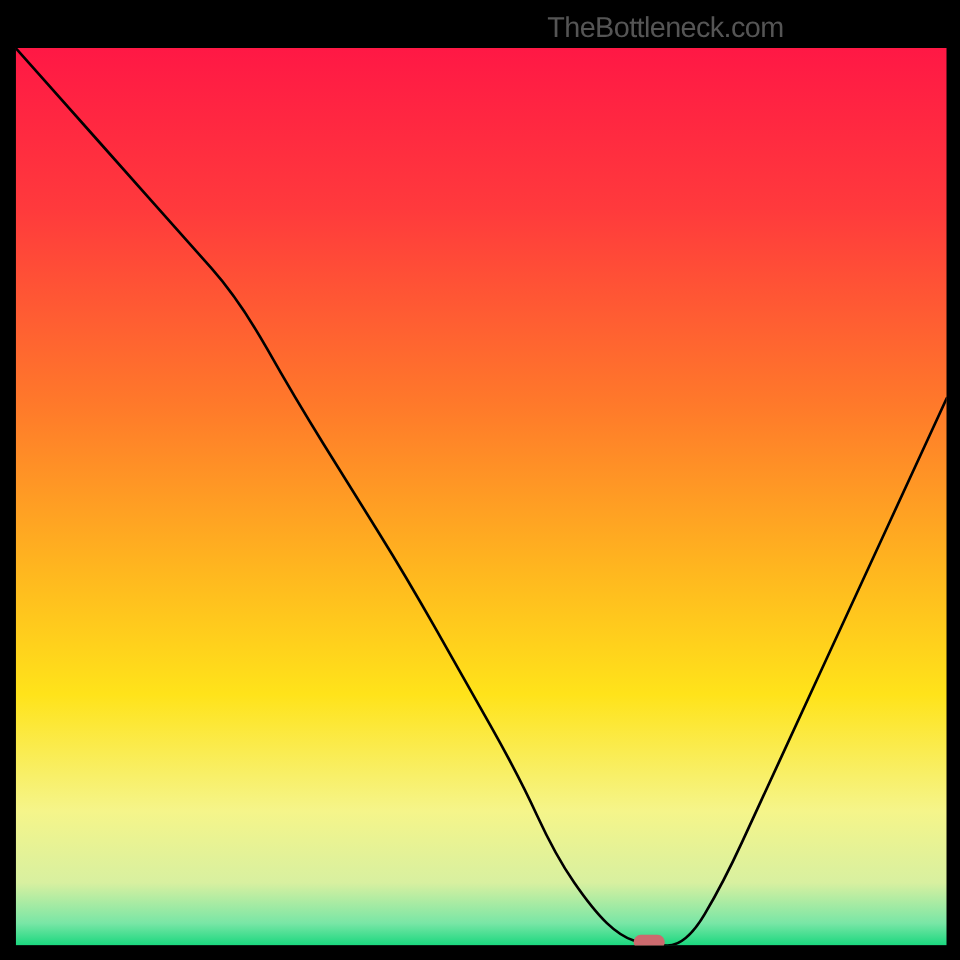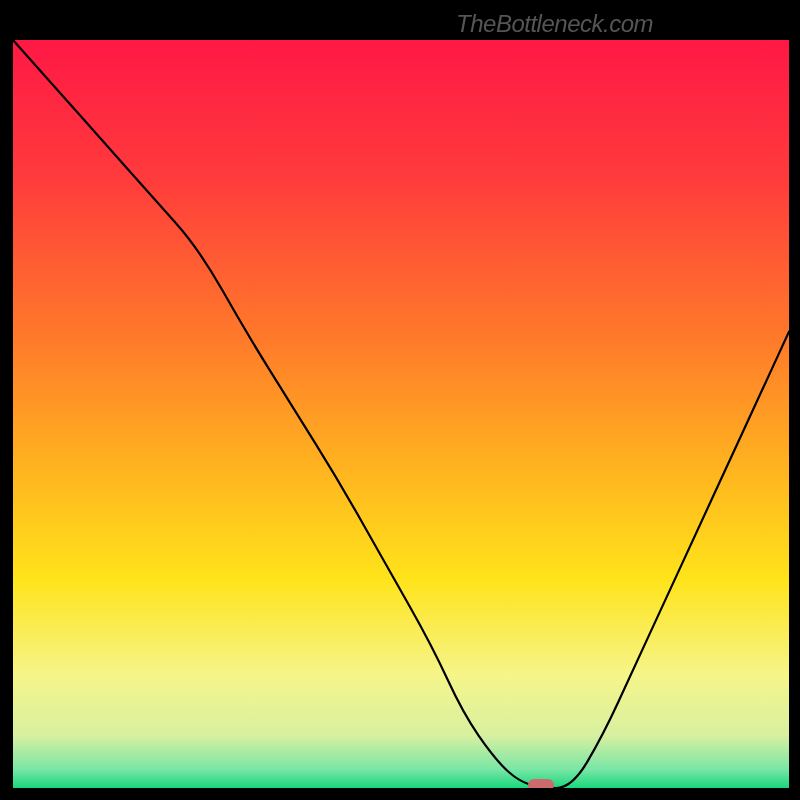--- a/index.html
+++ b/index.html
@@ -7,21 +7,20 @@
     padding: 0;
     width: 800px;
     height: 800px;
     background: #000;
     overflow: hidden;
   }
   .chart-container {
     position: relative;
     width: 665px;
     height: 800px;
-    font-style: italic;
   }
   .plot-area {
     position: absolute;
     left: 13px;
     top: 40px;
     width: 776px;
     height: 748px;
     overflow: hidden;
   }
   .gradient-bg {

